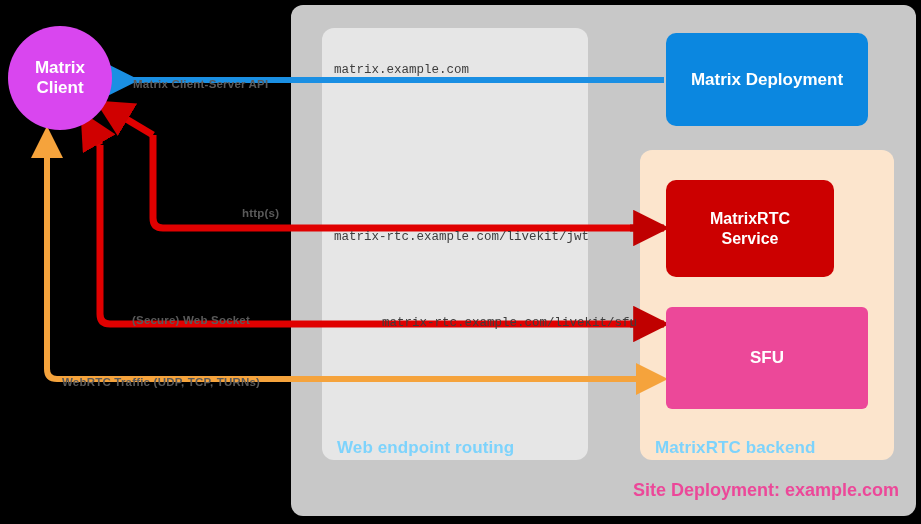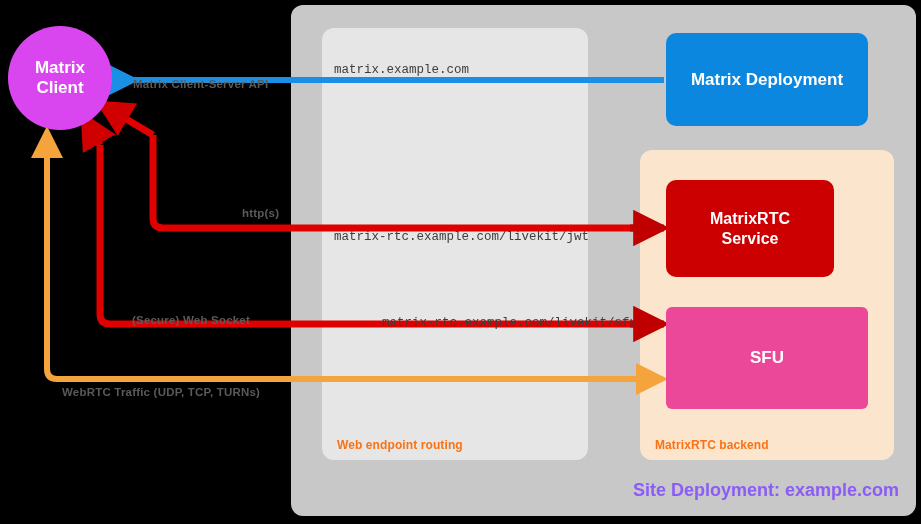--- a/index.html
+++ b/index.html
@@ -9,26 +9,26 @@
 
   
   .panel{position:absolute;box-sizing:border-box;}
   #site-deployment{left:291px;top:5px;width:625px;height:511px;
       background:#c8c8c8;border-radius:12px;}
   #web-routing{left:322px;top:28px;width:266px;height:432px;
       background:#e6e6e6;border-radius:12px;}
   #rtc-backend{left:640px;top:150px;width:254px;height:310px;
       background:#fce5cd;border-radius:12px;}
 
-  .panel-label{position:absolute;font-size:12px;font-weight:bold;color:#f97316;
+  .panel-label{position:absolute;font-size:17px;font-weight:bold;color:#7dd3fc;
       letter-spacing:.1px;white-space:nowrap;}
   #web-routing-label{left:337px;top:438px;}
   #rtc-backend-label{left:655px;top:438px;}
   #site-label{position:absolute;right:22px;top:480px;font-size:18px;font-weight:bold;
-      color:#8b5cf6;white-space:nowrap;}
+      color:#ec4899;white-space:nowrap;}
 
   
   .node{position:absolute;box-sizing:border-box;display:flex;align-items:center;
       justify-content:center;text-align:center;color:#fff;font-weight:bold;}
   #matrix-client{left:8px;top:26px;width:104px;height:104px;border-radius:50%;
       background:#d946ef;font-size:17px;line-height:1.15;}
   #homeserver{left:666px;top:33px;width:202px;height:93px;border-radius:10px;
       background:#0b87e0;font-size:17px;}
   #auth-service{left:666px;top:180px;width:168px;height:97px;border-radius:10px;
       background:#cc0000;font-size:16px;line-height:1.25;}
@@ -37,21 +37,21 @@
 
   
   #arrows{position:absolute;left:0;top:0;width:921px;height:524px;}
 
   
   .alabel{position:absolute;font-size:11.5px;font-weight:bold;color:#5a5a5a;
       white-space:nowrap;letter-spacing:.2px;}
   #lbl-csapi{left:133px;top:60px;margin-top:18px;}
   #lbl-https{left:242px;top:207px;}
   #lbl-ws{left:132px;top:314px;}
-  #lbl-webrtc{left:62px;top:386px;}
+  #lbl-webrtc{left:62px;top:376px;}
 
   .mono{position:absolute;font-family:Liberation Mono, monospace;
       font-size:12.5px;color:#3d3d3d;white-space:nowrap;}
   #dom-matrix{left:334px;top:63px;}
   #dom-jwt{left:334px;top:200px;margin-top:30px;}
   #dom-sfu{left:334px;top:316px;margin-left:48px;}
 </style>
 </head>
 <body>
 

